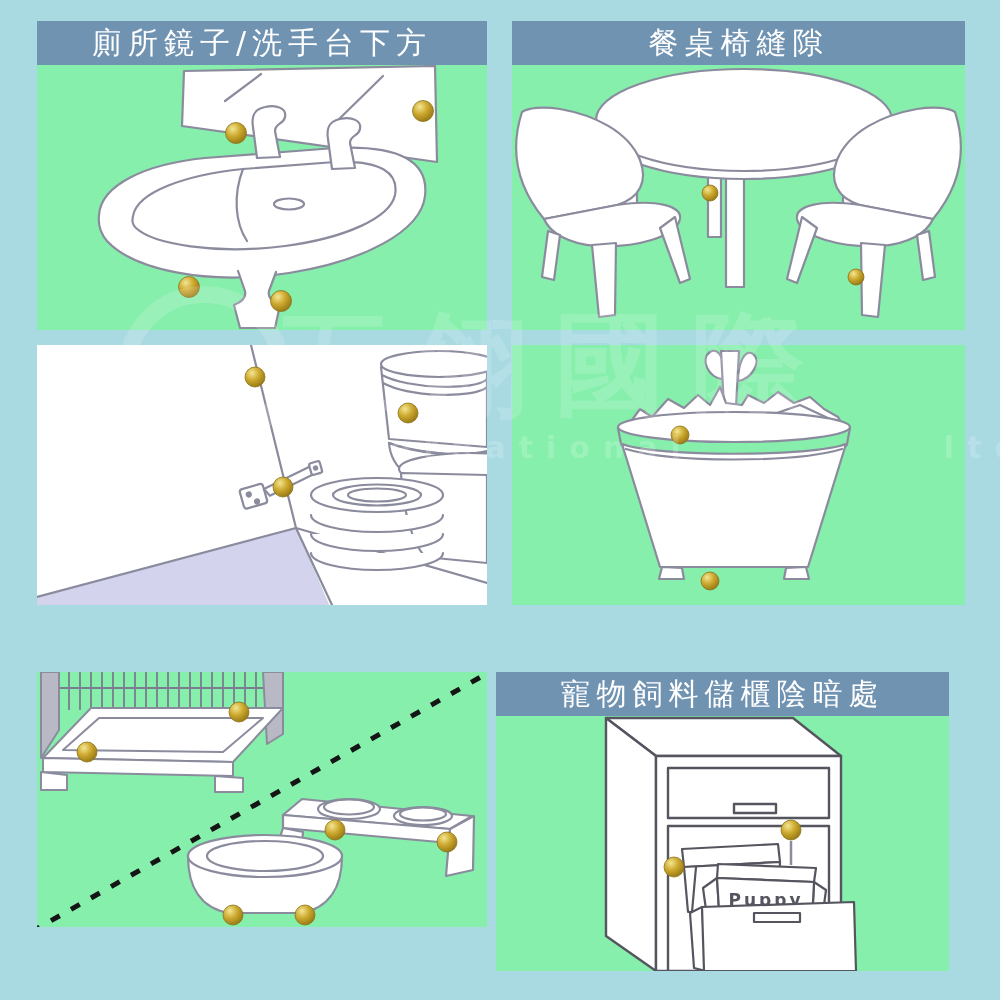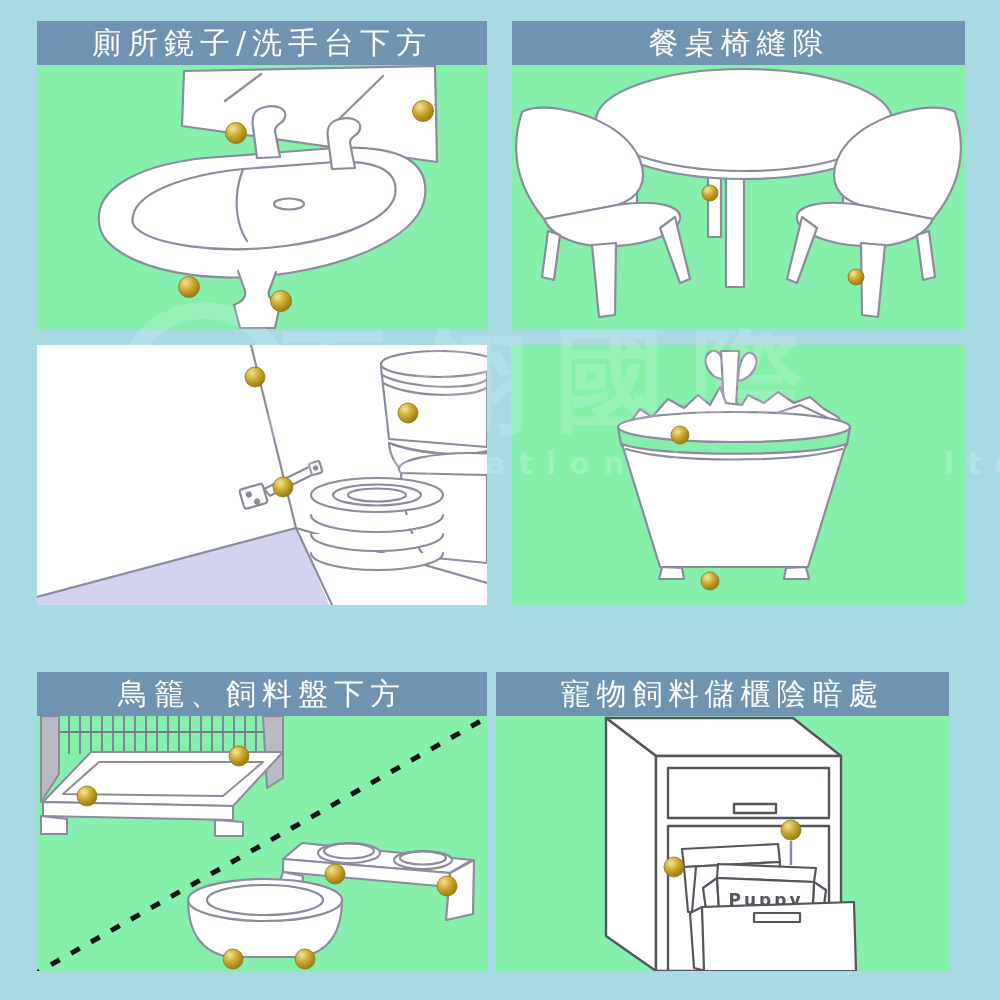--- a/index.html
+++ b/index.html
@@ -14,21 +14,21 @@
   #c5{left:37px;top:672px}
   #c6{left:496px;top:672px}
   .title{height:44px;background:#7093b2;color:#fff;display:flex;align-items:center;justify-content:center;
          font-size:30px;letter-spacing:6px;font-weight:500;white-space:nowrap;}
   .pbody{position:relative;overflow:hidden;background:#86efac;}
   #c1 .pbody,#c2 .pbody{height:265px}
   #c3 .pbody,#c4 .pbody{height:260px}
   #c5 .pbody,#c6 .pbody{height:255px}
   .pbody svg{display:block}
   
-  .wm{position:absolute;left:0;top:16px;width:1000px;height:879px;pointer-events:none;z-index:5;}
+  .wm{position:absolute;left:0;top:0;width:1000px;height:879px;pointer-events:none;z-index:5;}
   .wm-ring{position:absolute;left:118px;top:286px;width:138px;height:138px;border:17px solid rgba(255,255,255,0.16);border-radius:50%;}
   .wm-brand{position:absolute;left:278px;top:290px;font-size:112px;font-weight:bold;
             color:rgba(255,255,255,0.15);letter-spacing:26px;white-space:nowrap;}
   .wm-latin{position:absolute;left:305px;top:430px;font-size:30px;letter-spacing:13px;
             color:rgba(255,255,255,0.18);white-space:nowrap;font-weight:bold;}
   .wm-latin .gap{display:inline-block;width:250px;}
 </style>
 </head>
 <body>
 
@@ -207,23 +207,20 @@
             <circle cx="168" cy="90" r="9" fill="url(#gball)" stroke="#8a7418" stroke-width="0.8"></circle>
           </g>
         <g>
             <circle cx="198" cy="236" r="9" fill="url(#gball)" stroke="#8a7418" stroke-width="0.8"></circle>
           </g>
       </svg>
     </div>
   </div>
 
   <div class="cell" id="c5">
-    <div class="title">
-      <span>鳥籠、飼料盤下方</span>
-    </div>
     <div class="pbody">
       <svg width="450" height="255" viewBox="0 0 450 255">
         <g stroke="#8b8b9e" stroke-width="2" stroke-linejoin="round">
           <g stroke="#7c7c90" stroke-width="1.8">
             <line x1="32" y1="0" x2="32" y2="38"></line>
               <line x1="43" y1="0" x2="43" y2="38"></line>
             <line x1="54" y1="0" x2="54" y2="38"></line>
               <line x1="65" y1="0" x2="65" y2="38"></line>
             <line x1="76" y1="0" x2="76" y2="38"></line>
               <line x1="87" y1="0" x2="87" y2="38"></line>

